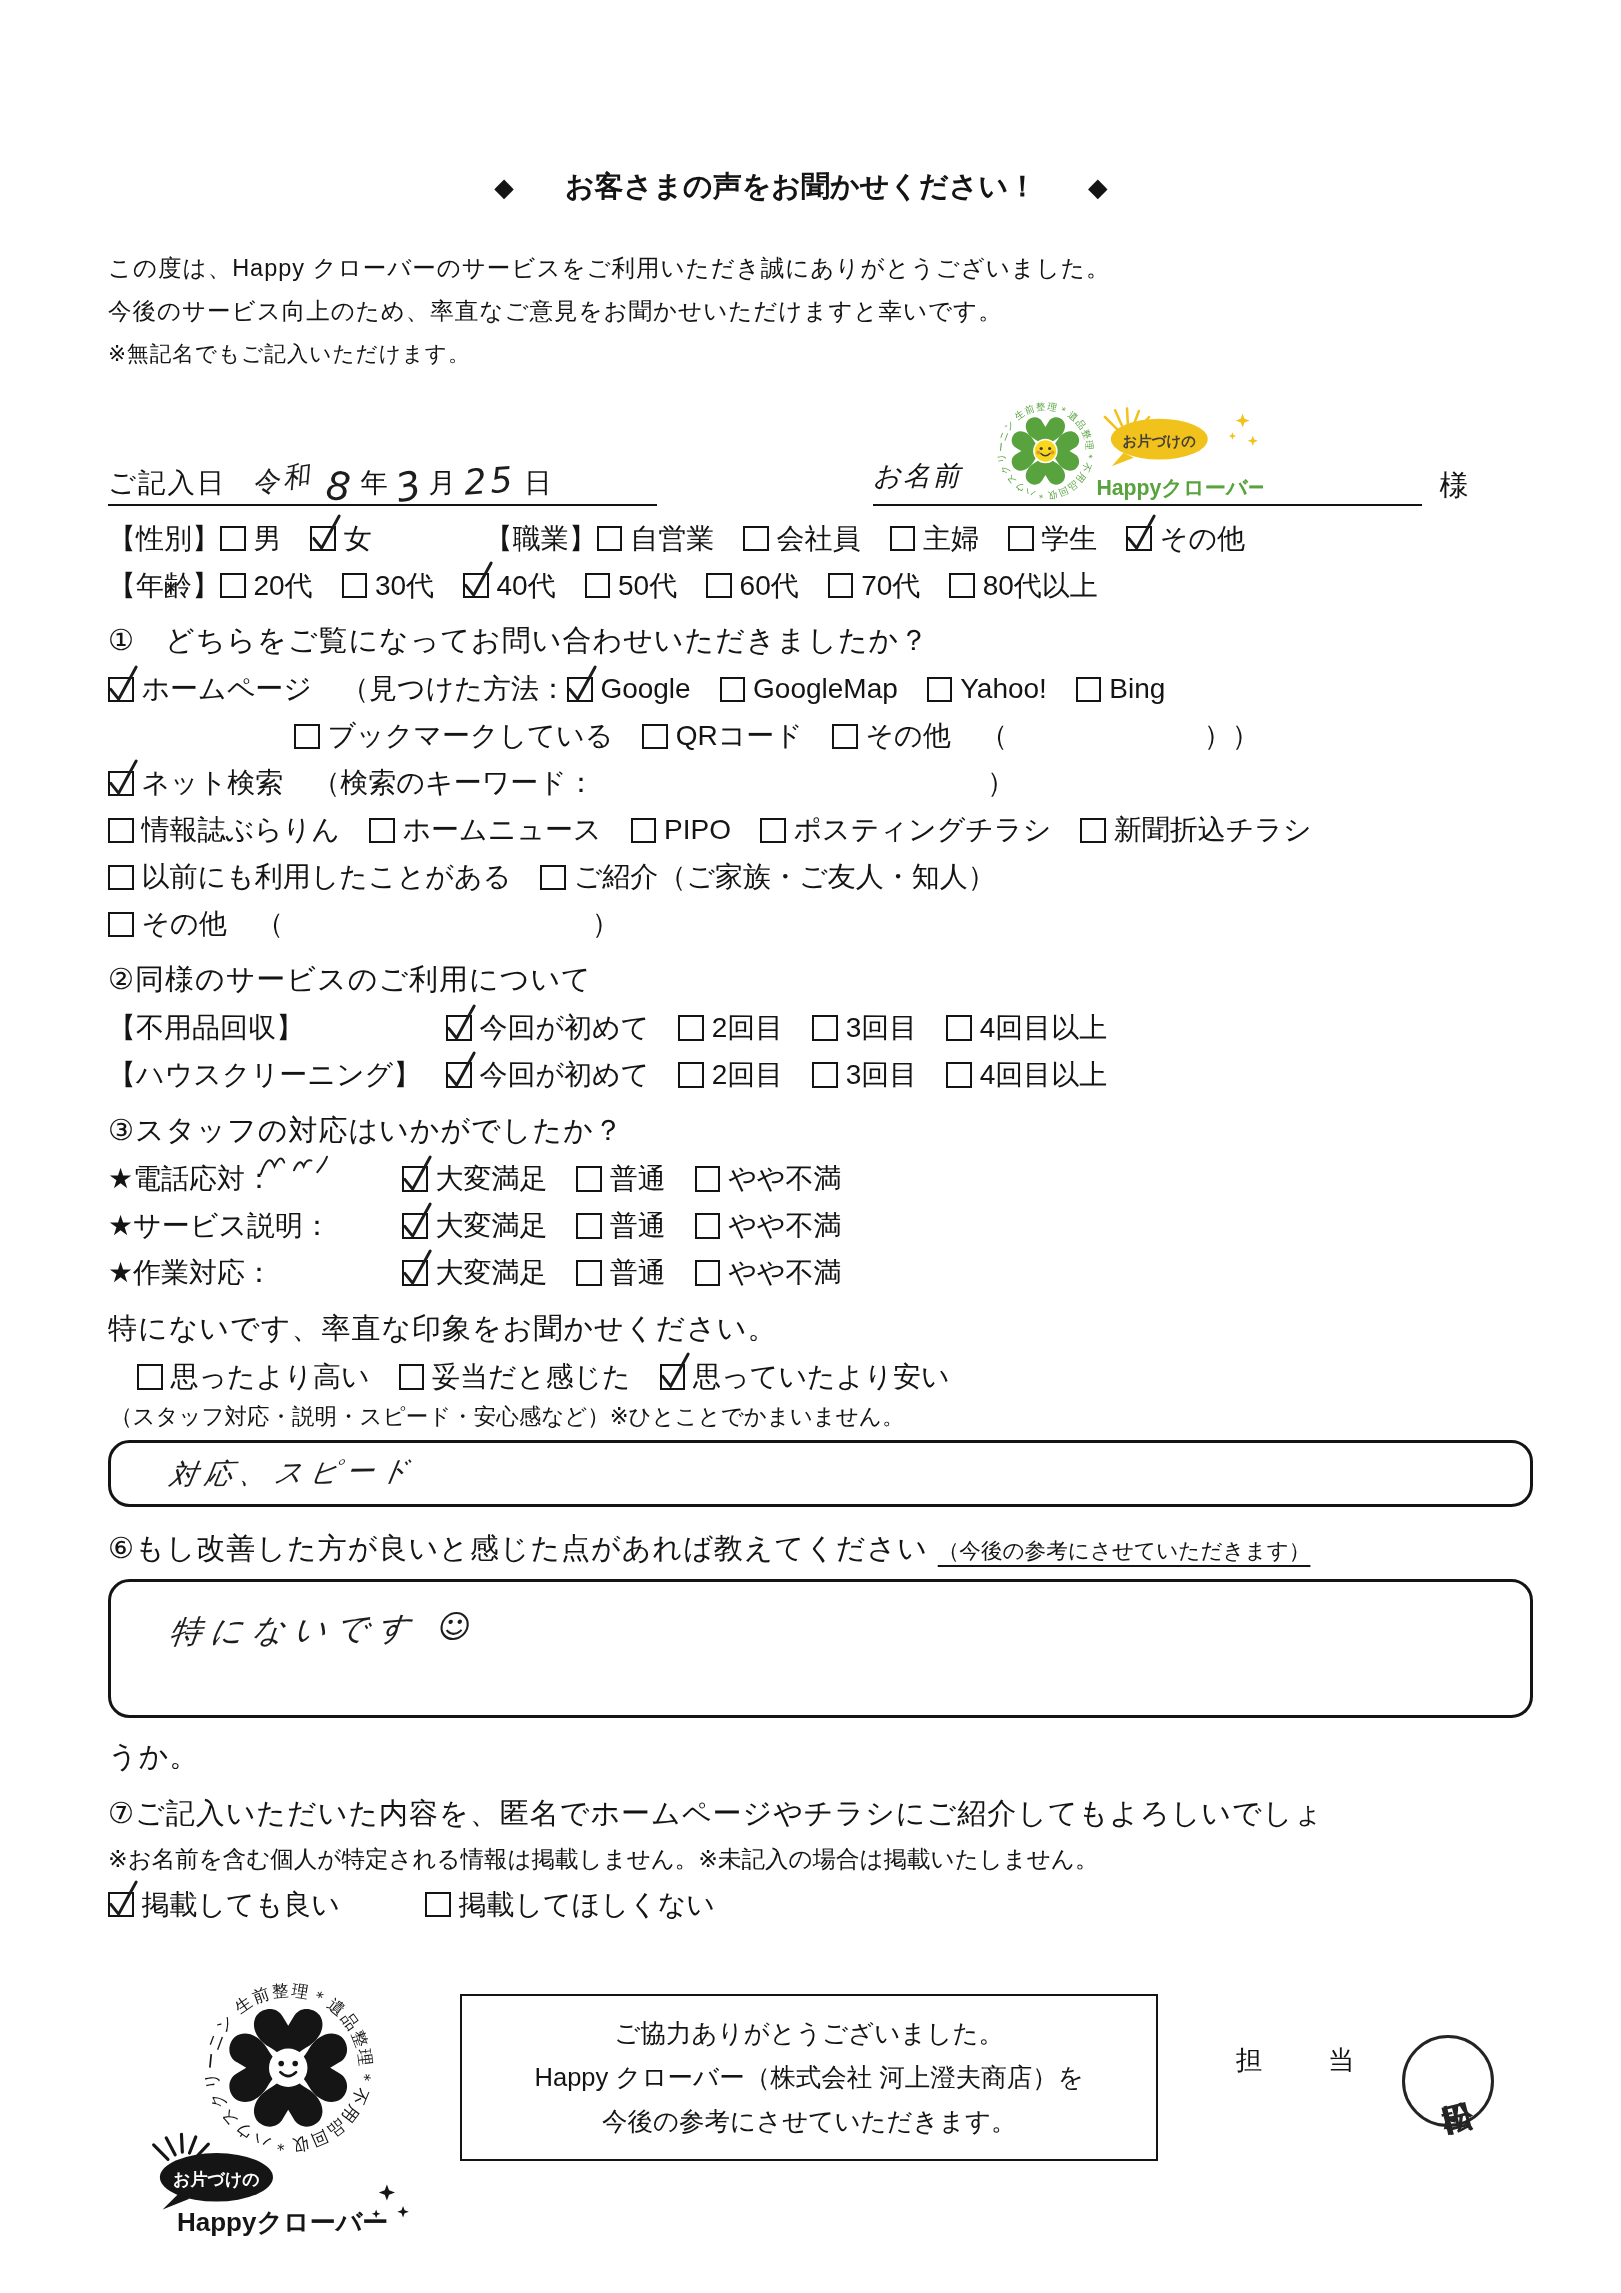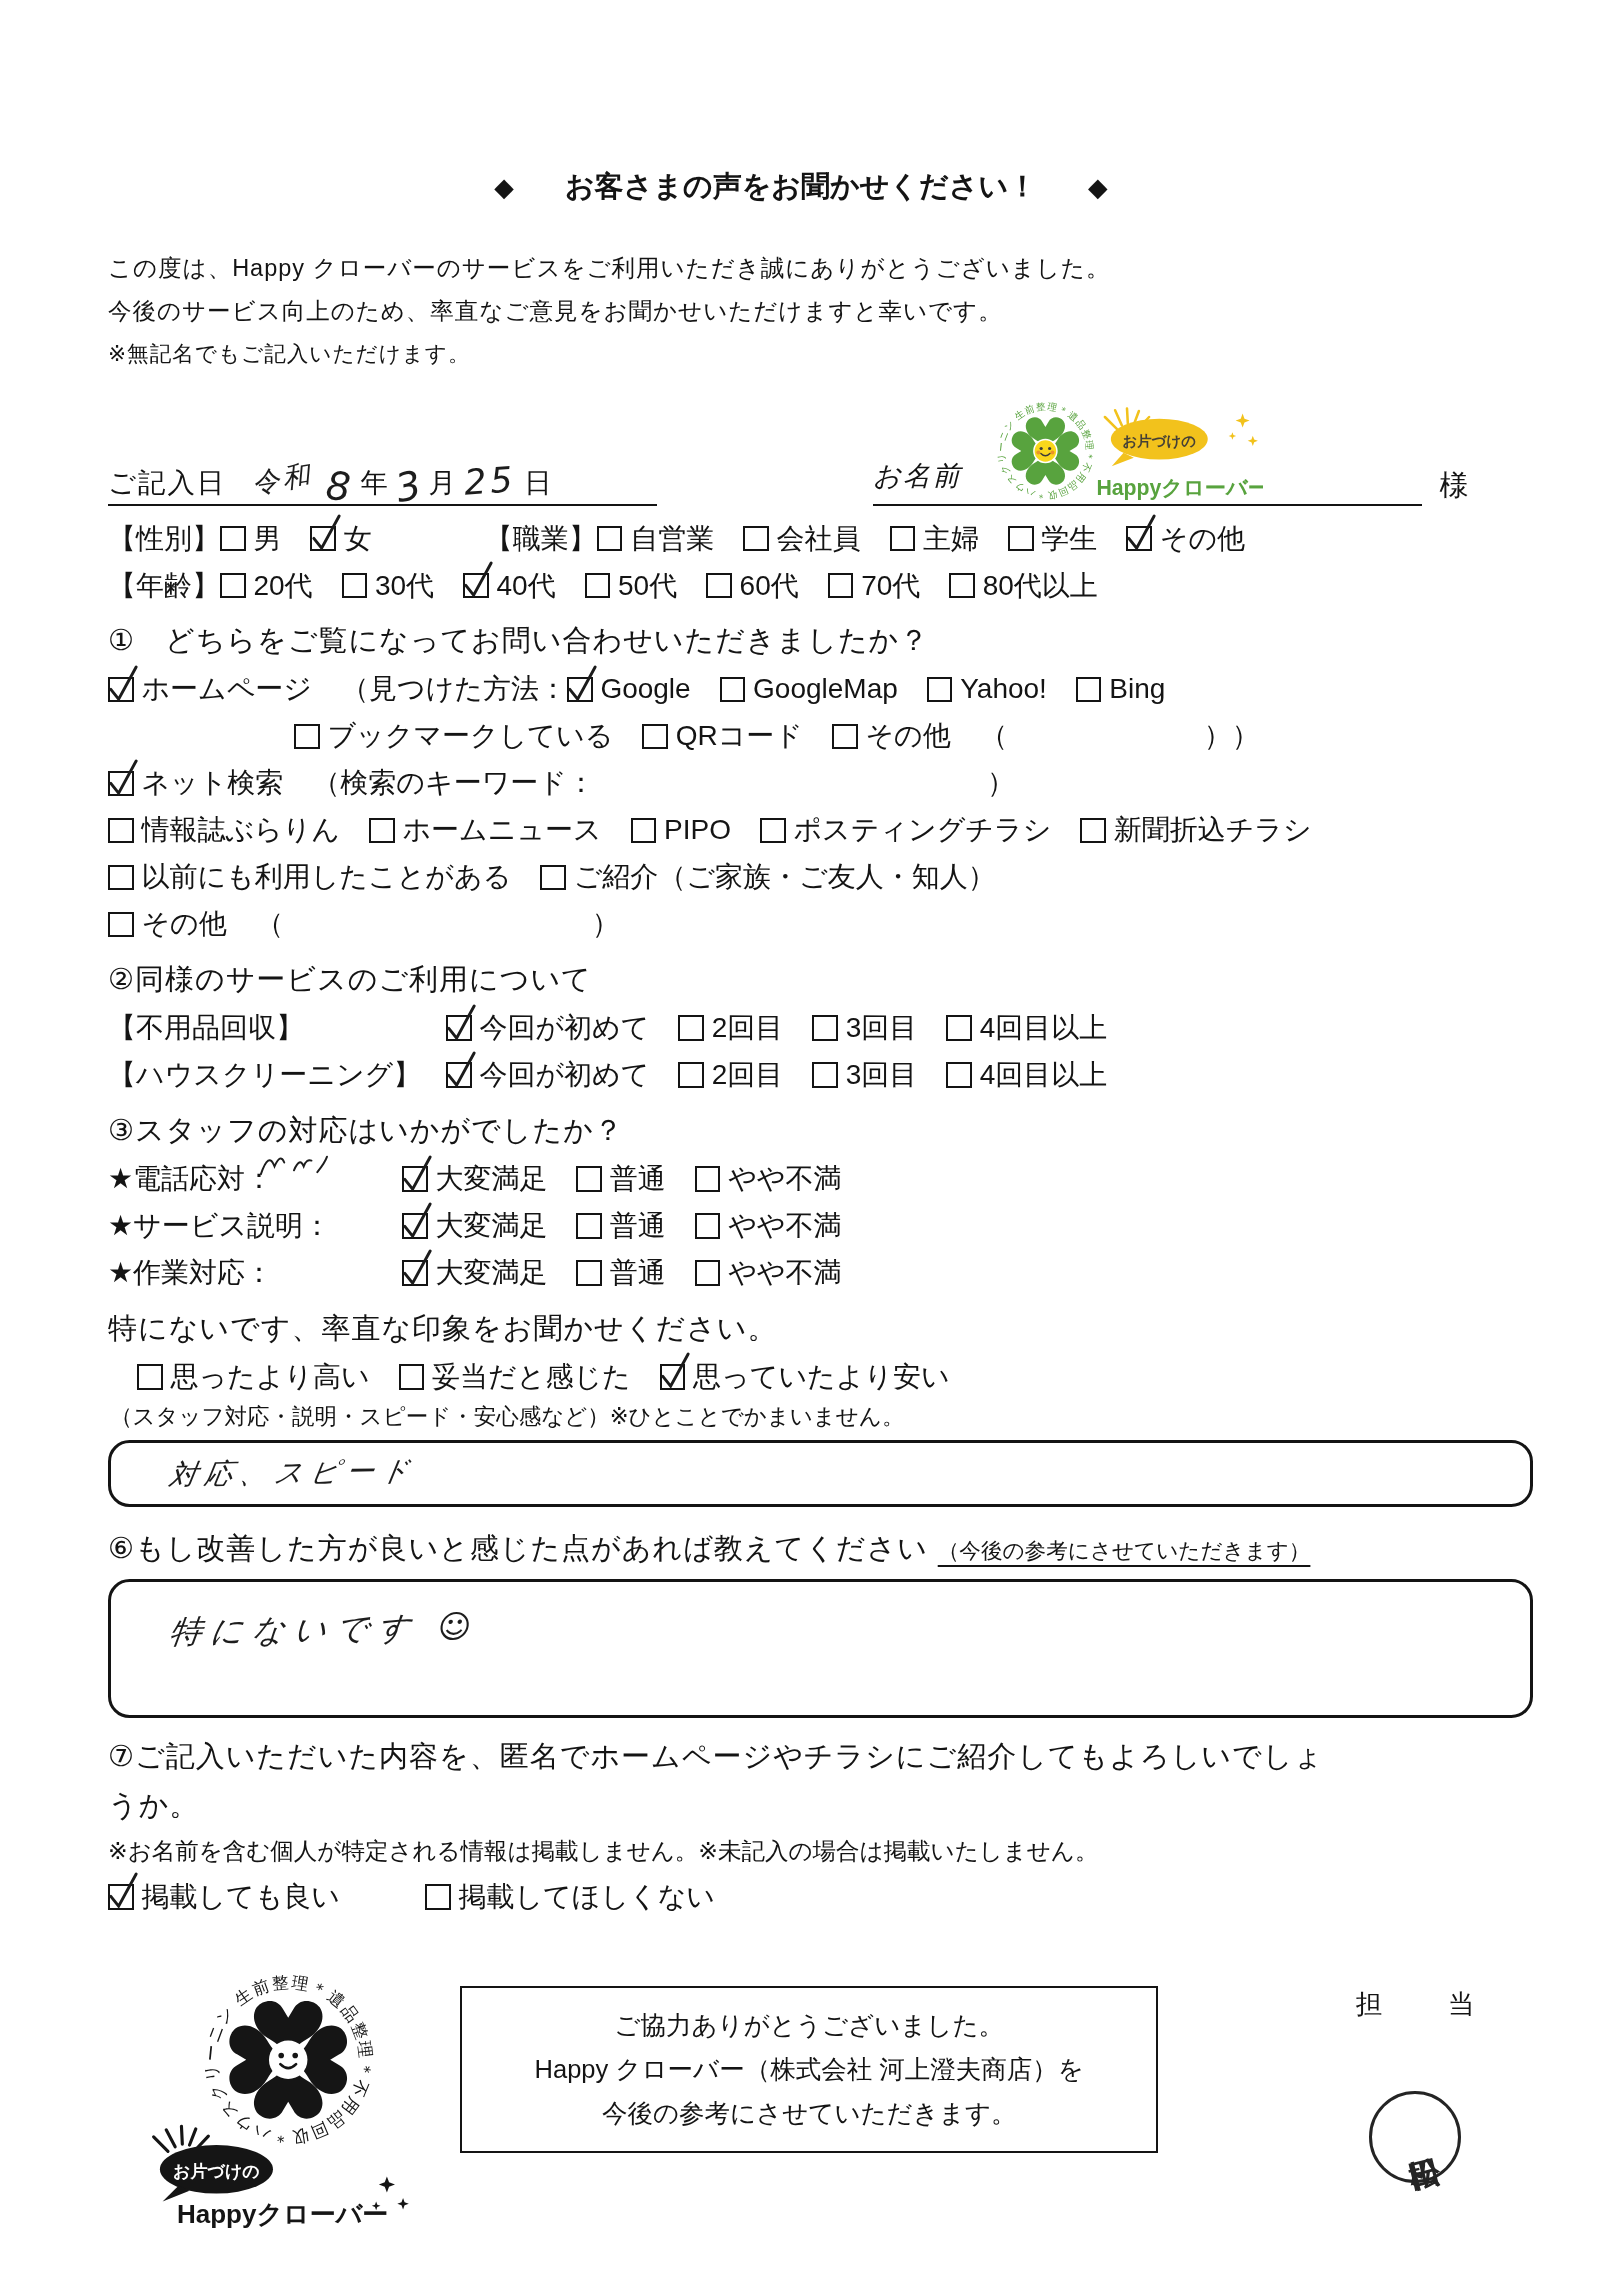--- a/index.html
+++ b/index.html
@@ -56,21 +56,21 @@
   .hw-a6 { font-size:32px; letter-spacing:8.8px; transform:skewX(-8deg) rotate(-1deg); display:inline-block; }
   .q6-head { display:flex; align-items:baseline; }
   .q6-note { font-size:21.6px; margin-left:9.8px; text-decoration:underline; text-underline-offset:6.9px; }
   .q7-note { font-size:23.5px; line-height:43px; }
   
   .footer { display:flex; align-items:flex-start; margin-top:33px; }
   .logo-black { width:323px; height:280px; flex-shrink:0; margin-left:-9.8px; }
   .thanks-box { border:2.9px solid #141414; width:647px; margin:33px 0 0 39px;
     padding:15.7px 23.5px; text-align:center; font-size:25.5px; line-height:44px; }
   .thanks-box p { margin:0; }
-  .staff-col { margin-left:auto; margin-right:39px; display:flex; flex-direction:column;
+  .staff-col { margin-left:auto; margin-right:39px; display:flex; 
     align-items:center; margin-top:33px;gap:28px; }
   .staff-label { font-size:26.5px; letter-spacing:19.6px; padding-left:19.6px; }
   .stamp { width:86px; height:86px; border:3.9px solid #242424; border-radius:50%;
     margin-top:41px; display:flex; align-items:center; justify-content:center; }
   .stamp span { font-size:31px; color:#242424; writing-mode:vertical-rl;
     transform:rotate(-14deg); letter-spacing:2px; font-weight:bold; }
   
   .logo-color { width:272px; height:114px; margin-bottom:-3.9px; }
   .ring-text { font-size:9.5px; letter-spacing:1px; }
   .brand-text { font-weight:bold; }
@@ -210,22 +210,22 @@
   </div>
 
   <div class="q6-head">
     <div class="qhead">⑥もし改善した方が良いと感じた点があれば教えてください</div>
     <span class="q6-note">（今後の参考にさせていただきます）</span>
   </div>
   <div class="ansbox ansbox-q6">
     <span class="hw hw-a6">特にないです ☺</span>
   </div>
 
+  <div class="qhead" style="margin-top:0;">うか。</div>
   <div class="qhead">⑦ご記入いただいた内容を、匿名でホームページやチラシにご紹介してもよろしいでしょ</div>
-  <div class="qhead" style="margin-top:0;">うか。</div>
   <div class="q7-note">※お名前を含む個人が特定される情報は掲載しません。※未記入の場合は掲載いたしません。</div>
   <div class="frow"><span class="opt"><span class="cb"><svg class="check-svg" viewBox="0 0 38 46">
             <path d="M6 29 L14 39 L32 6" fill="none" stroke="#1b1b1b" stroke-width="3" stroke-linecap="round"></path>
           </svg></span><span>掲載しても良い</span></span><span class="seg-text">　　</span><span class="opt"><span class="cb"></span><span>掲載してほしくない</span></span></div>
 
   <div class="footer">
 
     <svg class="logo-black" viewBox="0 0 360 310">
       <g transform="translate(212,118) scale(1.95)">
         <g>

